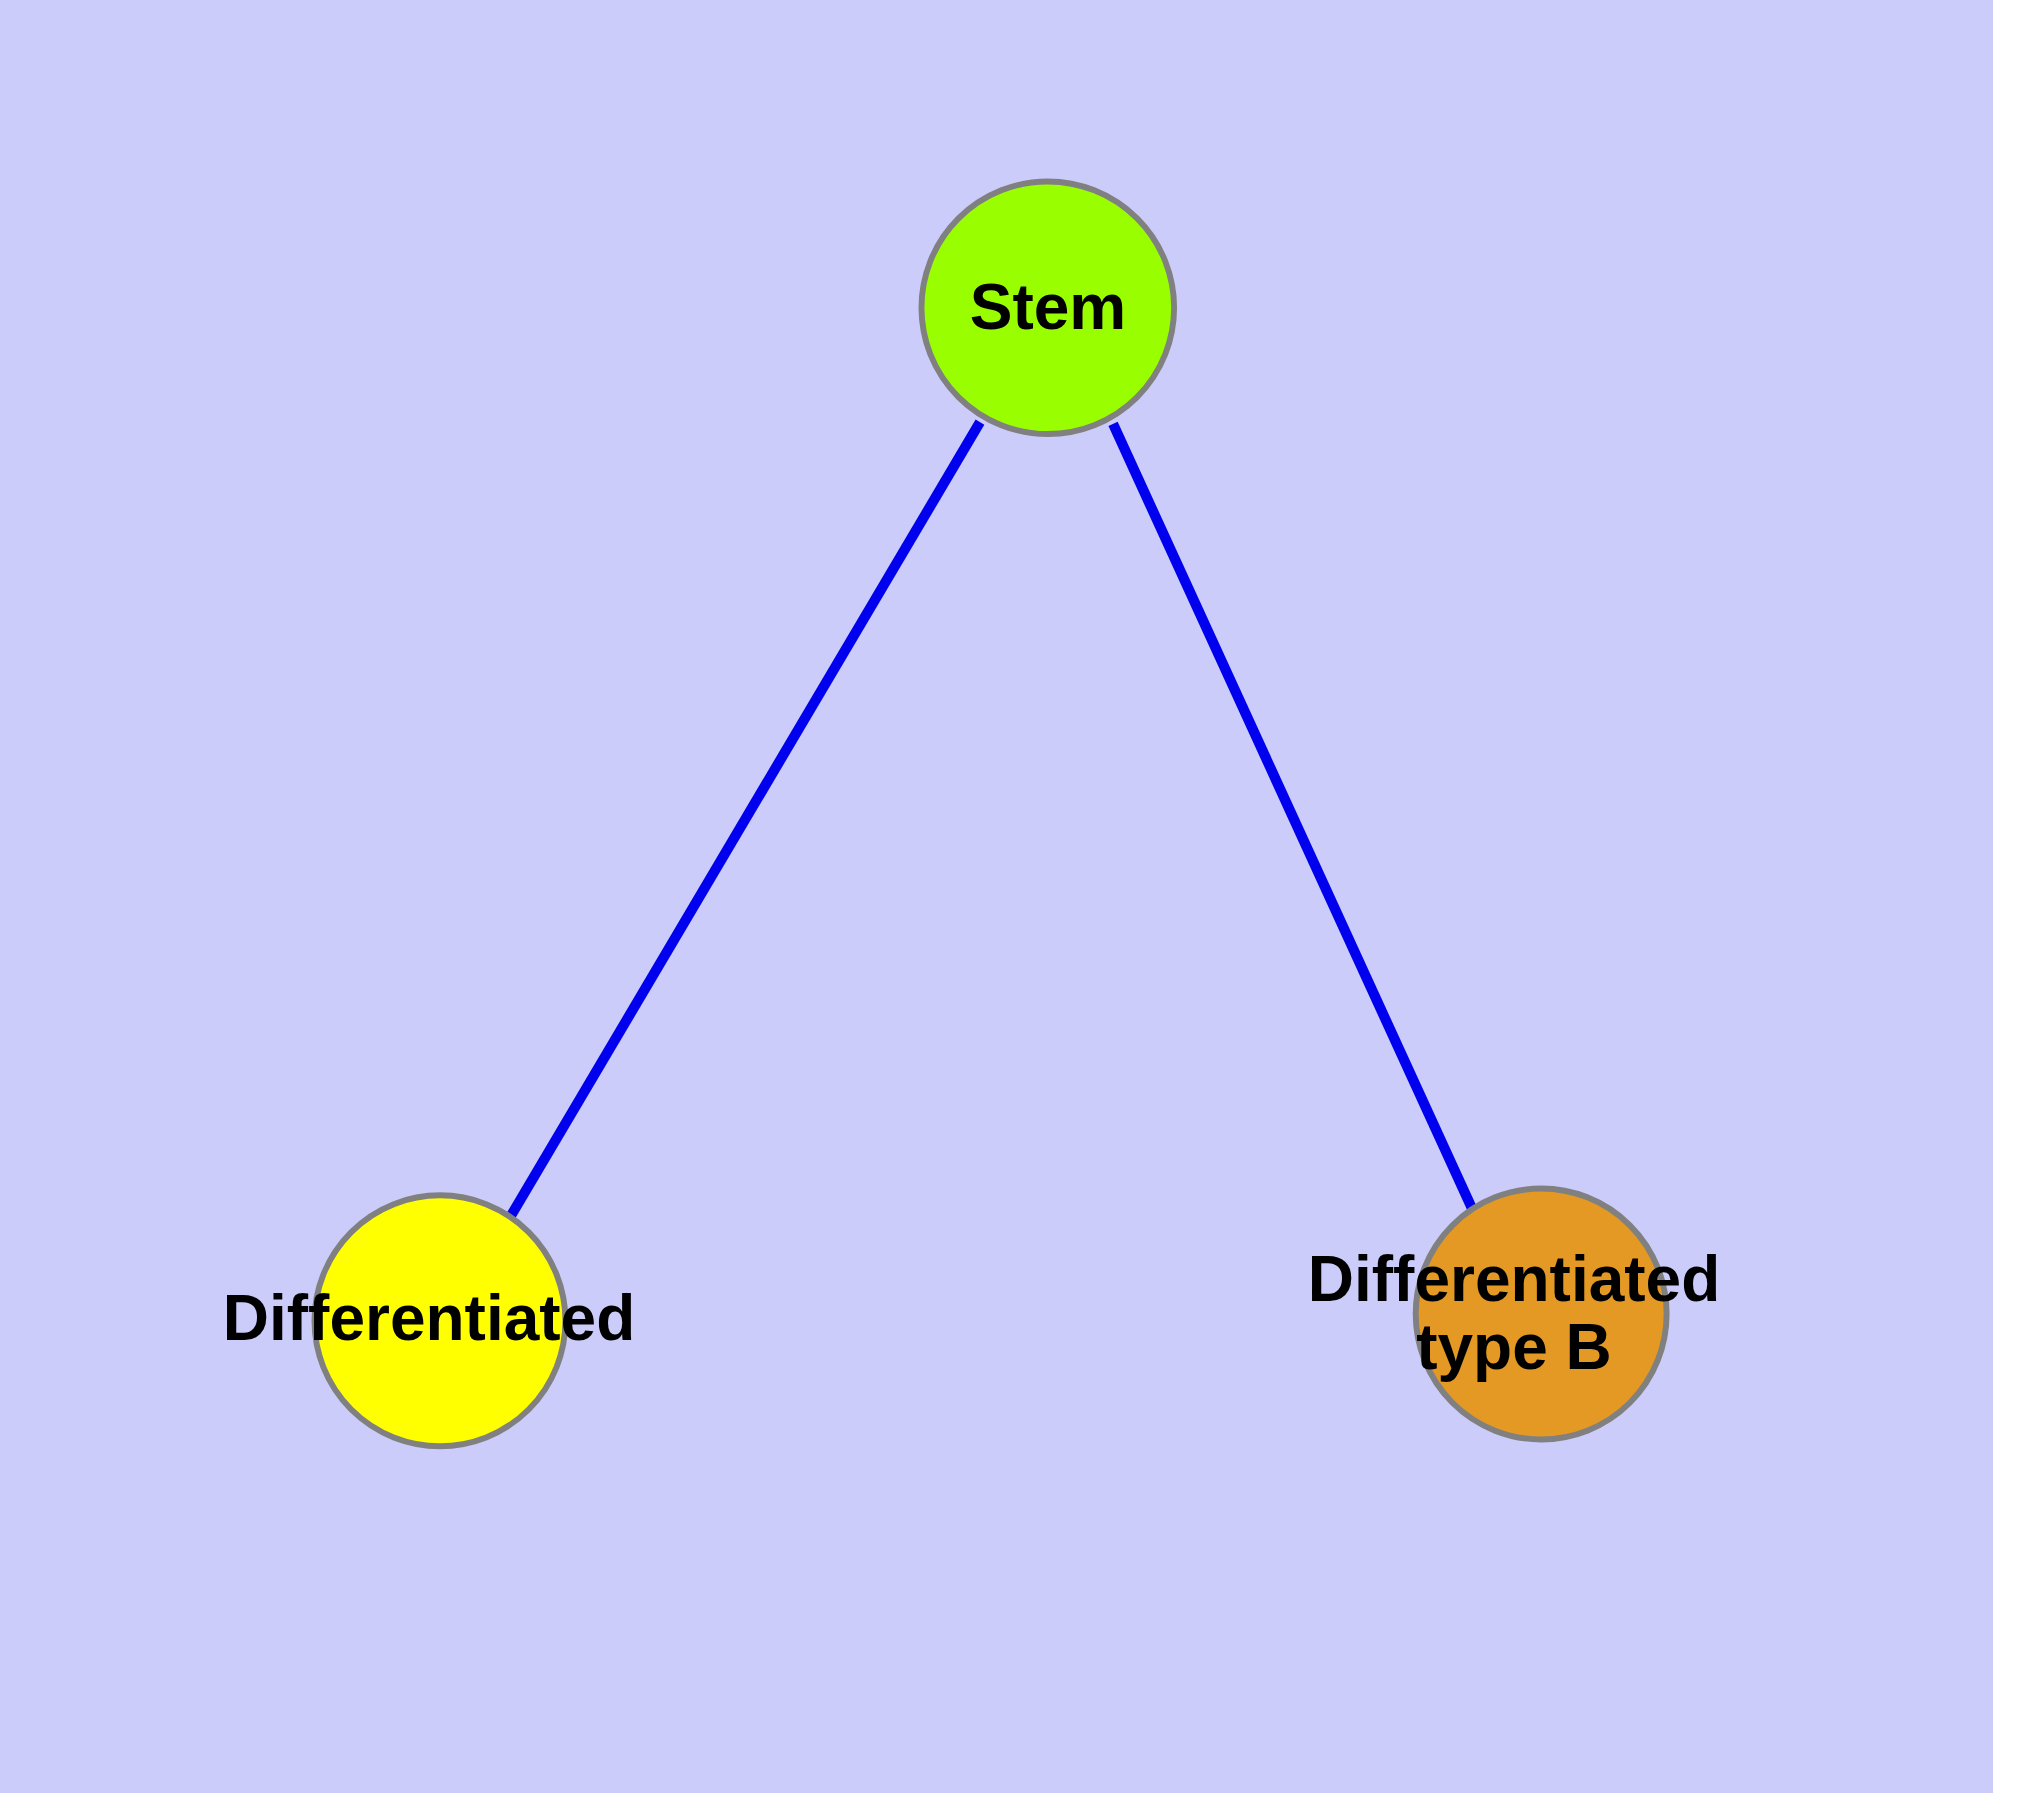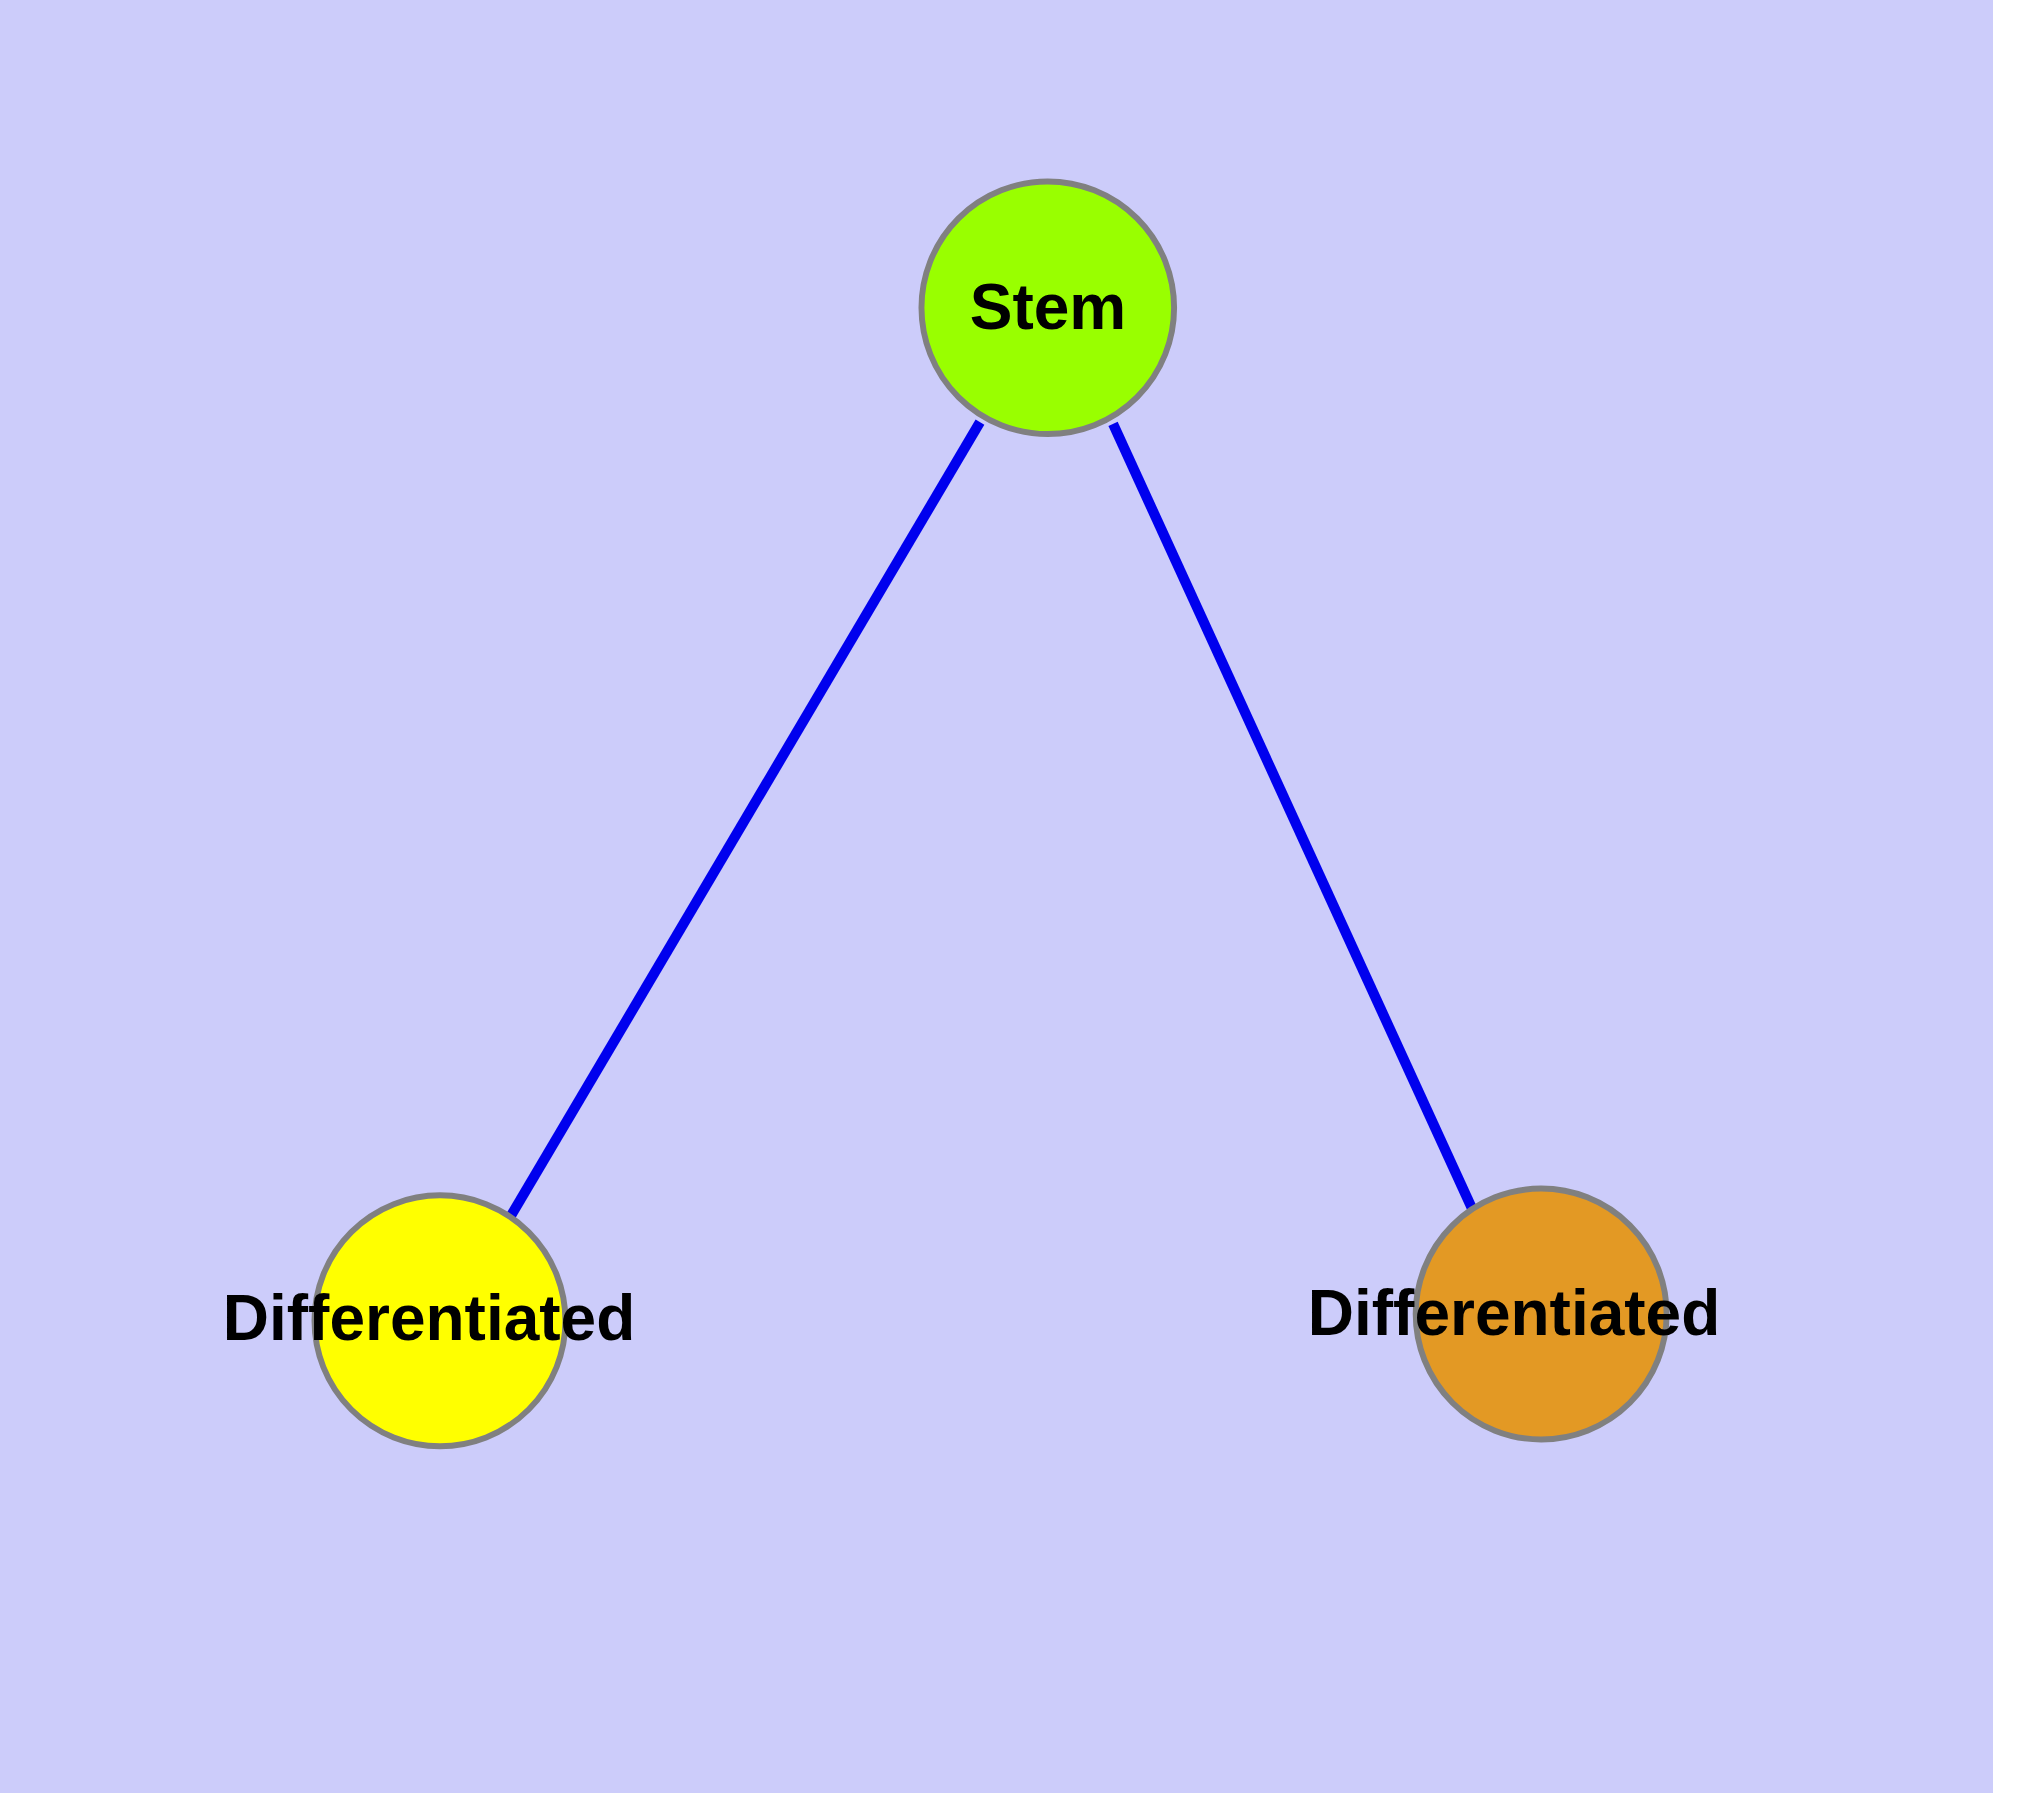--- a/index.html
+++ b/index.html
@@ -84,17 +84,17 @@
         <circle stroke="#808080" stroke-width="7" cx="1236" cy="363" r="149" fill="#99ff00"></circle>
         <circle stroke="#808080" stroke-width="7" cx="519" cy="1558" r="148" fill="#ffff00"></circle>
         <circle stroke="#808080" stroke-width="7" cx="1818" cy="1550" r="148" fill="#e39924"></circle>
       </g>
     </svg>
 
     <div class="node-label label-stem" style="color: rgb(0, 0, 0);"><div>Stem</div></div>
 
     <div class="node-label label-a" style="color: rgb(0, 0, 0);"><div>Differentiated</div></div>
 
-    <div class="node-label label-b" style="color: rgb(0, 0, 0);"><div>Differentiated</div></div>
+    <div class="node-label label-b" style="color: rgb(0, 0, 0);"><div>Differentiated</div><div>type B</div></div>
 
   </div>
 </div>
 
 
 </body></html>

